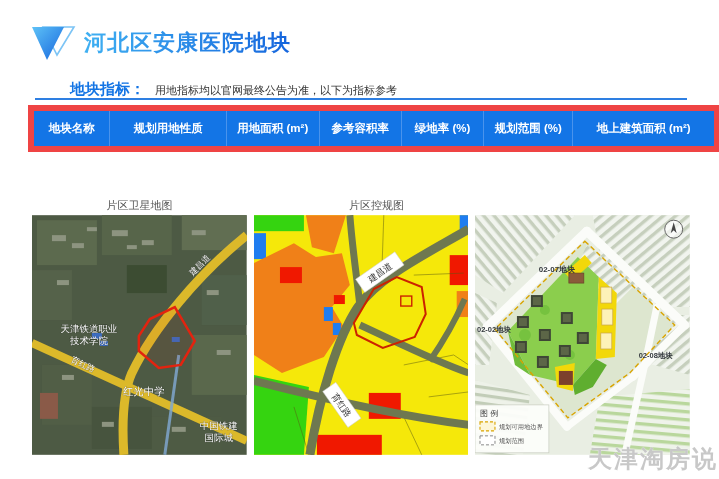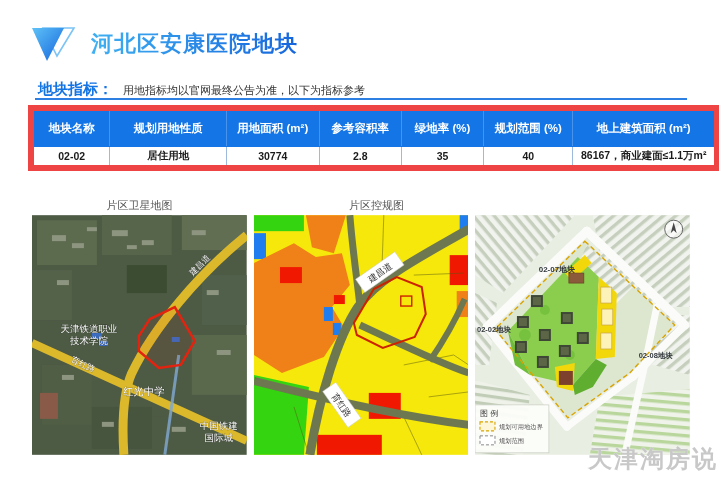--- a/index.html
+++ b/index.html
@@ -1,25 +1,25 @@
 <!DOCTYPE html>
 <html><head>
 <meta charset="utf-8">
 <style>
   html,body{margin:0;padding:0;background:#fff;}
   .page{position:relative;width:719px;height:479px;background:#ffffff;overflow:hidden;
         font-family:"Liberation Sans","DejaVu Sans",sans-serif;}
   
   .hdr{position:absolute;left:30px;top:22px;display:flex;align-items:center;gap:8px;}
-  .hdr h1{margin:7px;font-size:22px;font-weight:bold;letter-spacing:1px;
+  .hdr h1{margin:0;font-size:22px;font-weight:bold;letter-spacing:1px;
           color:#1a7fe6;background:linear-gradient(90deg,#3fb0f2,#1565dd);
           -webkit-background-clip:text;background-clip:text;-webkit-text-fill-color:transparent;}
   
   .sect{position:absolute;left:38px;top:80px;width:648px;display:flex;align-items:baseline;gap:10px;}
-  .sect .lbl{color:#1374e4;font-weight:bold;font-size:15px;}
+  .sect .lbl{color:#1374e4;font-weight:bold;font-size:15px;margin-left:32px;}
   .sect .note{color:#333;font-size:11px;font-weight:normal;}
   .blue-line{position:absolute;left:35px;top:98px;width:652px;height:2px;background:#2e7fe2;}
   
   table.t{position:absolute;left:28px;top:105px;width:692px;border-collapse:collapse;table-layout:fixed;
           border:6px solid #ef4444;}
   table.t th{background:#1375e6;color:#fff;font-size:11.5px;font-weight:bold;
              padding:10px 1px;border:1px solid #1375e6;border-right:1px solid #4a93ec;}
   table.t td{font-size:10.5px;font-weight:bold;color:#1b1b1b;text-align:center;
              padding:2px 1px;border:1px solid #9db9dc;background:#fff;white-space:nowrap;}
   
@@ -71,29 +71,20 @@
         <th>地块名称</th>
         <th>规划用地性质</th>
         <th>用地面积 (m²)</th>
         <th>参考容积率</th>
         <th>绿地率 (%)</th>
         <th>规划范围 (%)</th>
         <th>地上建筑面积 (m²)</th>
       </tr>
     </thead>
     <tbody>
-      <tr>
-        <td>02-02</td>
-        <td>居住用地</td>
-        <td>30774</td>
-        <td>2.8</td>
-        <td>35</td>
-        <td>40</td>
-        <td>86167，商业建面≤1.1万m²</td>
-      </tr>
     </tbody>
   </table>
 
   <div class="caps">
     <span>片区卫星地图</span>
     <span>片区控规图</span>
   </div>
 
   <div class="maps">
 

